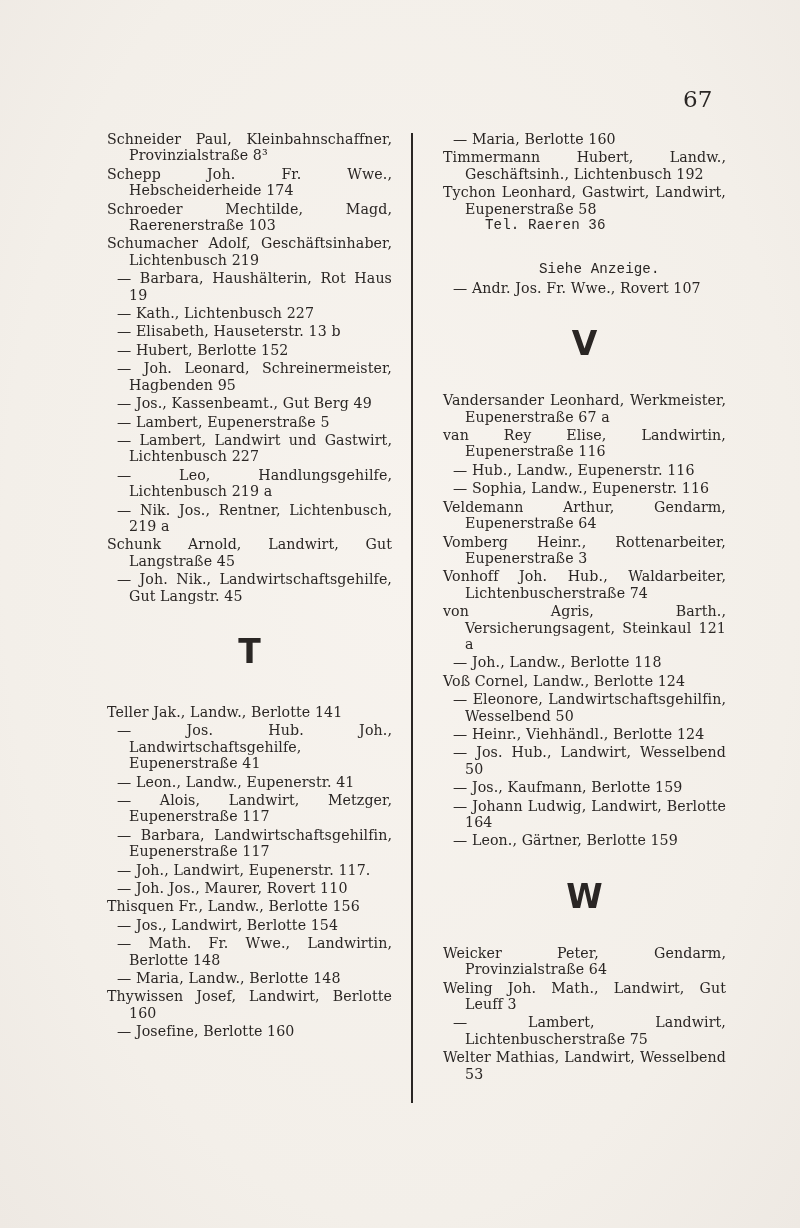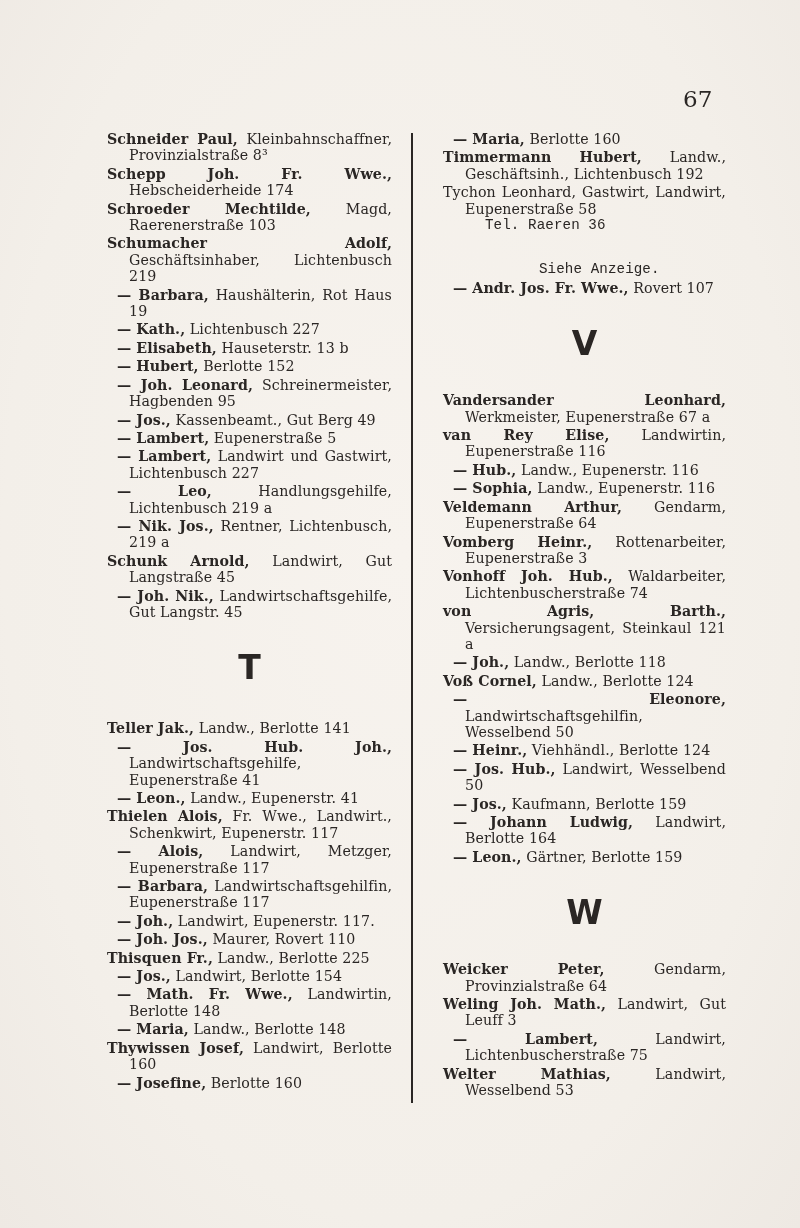--- a/index.html
+++ b/index.html
@@ -57,21 +57,21 @@
       text-indent: -22px;
       text-align: justify;
       text-align-last: left;
       margin-bottom: 2px;
     }
     .entry.sub {
       padding-left: 22px;
       text-indent: -12px;
     }
     .entry .head {
-      font-weight: bold;
+      font-weight: normal;
     }
     .entry .head.bold {
       font-weight: normal;
     }
     .extra-line {
       display: block;
       text-indent: 0;
       padding-left: 20px;
       font-family: Liberation Mono, monospace;
     }
@@ -116,26 +116,25 @@
         <div class="entry sub"><span class="head">— Leo,</span> <span>Handlungsgehilfe, Lichtenbusch 219 a</span></div>
         <div class="entry sub"><span class="head">— Nik. Jos.,</span> <span>Rentner, Lichtenbusch, 219 a</span></div>
         <div class="entry"><span class="head">Schunk Arnold,</span> <span>Landwirt, Gut Langstraße 45</span></div>
         <div class="entry sub"><span class="head">— Joh. Nik.,</span> <span>Landwirtschaftsgehilfe, Gut Langstr. 45</span></div>
       </div>
     <div class="letter">T</div>
     <div>
         <div class="entry"><span class="head">Teller Jak.,</span> <span>Landw., Berlotte 141</span></div>
         <div class="entry sub"><span class="head">— Jos. Hub. Joh.,</span> <span>Landwirtschaftsgehilfe, Eupenerstraße 41</span></div>
         <div class="entry sub"><span class="head">— Leon.,</span> <span>Landw., Eupenerstr. 41</span></div>
-        <div class="entry"><span class="head">Thielen Alois,</span> <span>Fr. Wwe., Landwirt., Schenkwirt, Eupenerstr. 117</span></div>
         <div class="entry sub"><span class="head">— Alois,</span> <span>Landwirt, Metzger, Eupenerstraße 117</span></div>
         <div class="entry sub"><span class="head">— Barbara,</span> <span>Landwirtschaftsgehilfin, Eupenerstraße 117</span></div>
         <div class="entry sub"><span class="head">— Joh.,</span> <span>Landwirt, Eupenerstr. 117.</span></div>
         <div class="entry sub"><span class="head">— Joh. Jos.,</span> <span>Maurer, Rovert 110</span></div>
-        <div class="entry"><span class="head">Thisquen Fr.,</span> <span>Landw., Berlotte 225</span></div>
+        <div class="entry"><span class="head">Thisquen Fr.,</span> <span>Landw., Berlotte 156</span></div>
         <div class="entry sub"><span class="head">— Jos.,</span> <span>Landwirt, Berlotte 154</span></div>
         <div class="entry sub"><span class="head">— Math. Fr. Wwe.,</span> <span>Landwirtin, Berlotte 148</span></div>
         <div class="entry sub"><span class="head">— Maria,</span> <span>Landw., Berlotte 148</span></div>
         <div class="entry"><span class="head">Thywissen Josef,</span> <span>Landwirt, Berlotte 160</span></div>
         <div class="entry sub"><span class="head">— Josefine,</span> <span>Berlotte 160</span></div>
       </div>
   </div>
 
   <div class="divider"></div>
 

